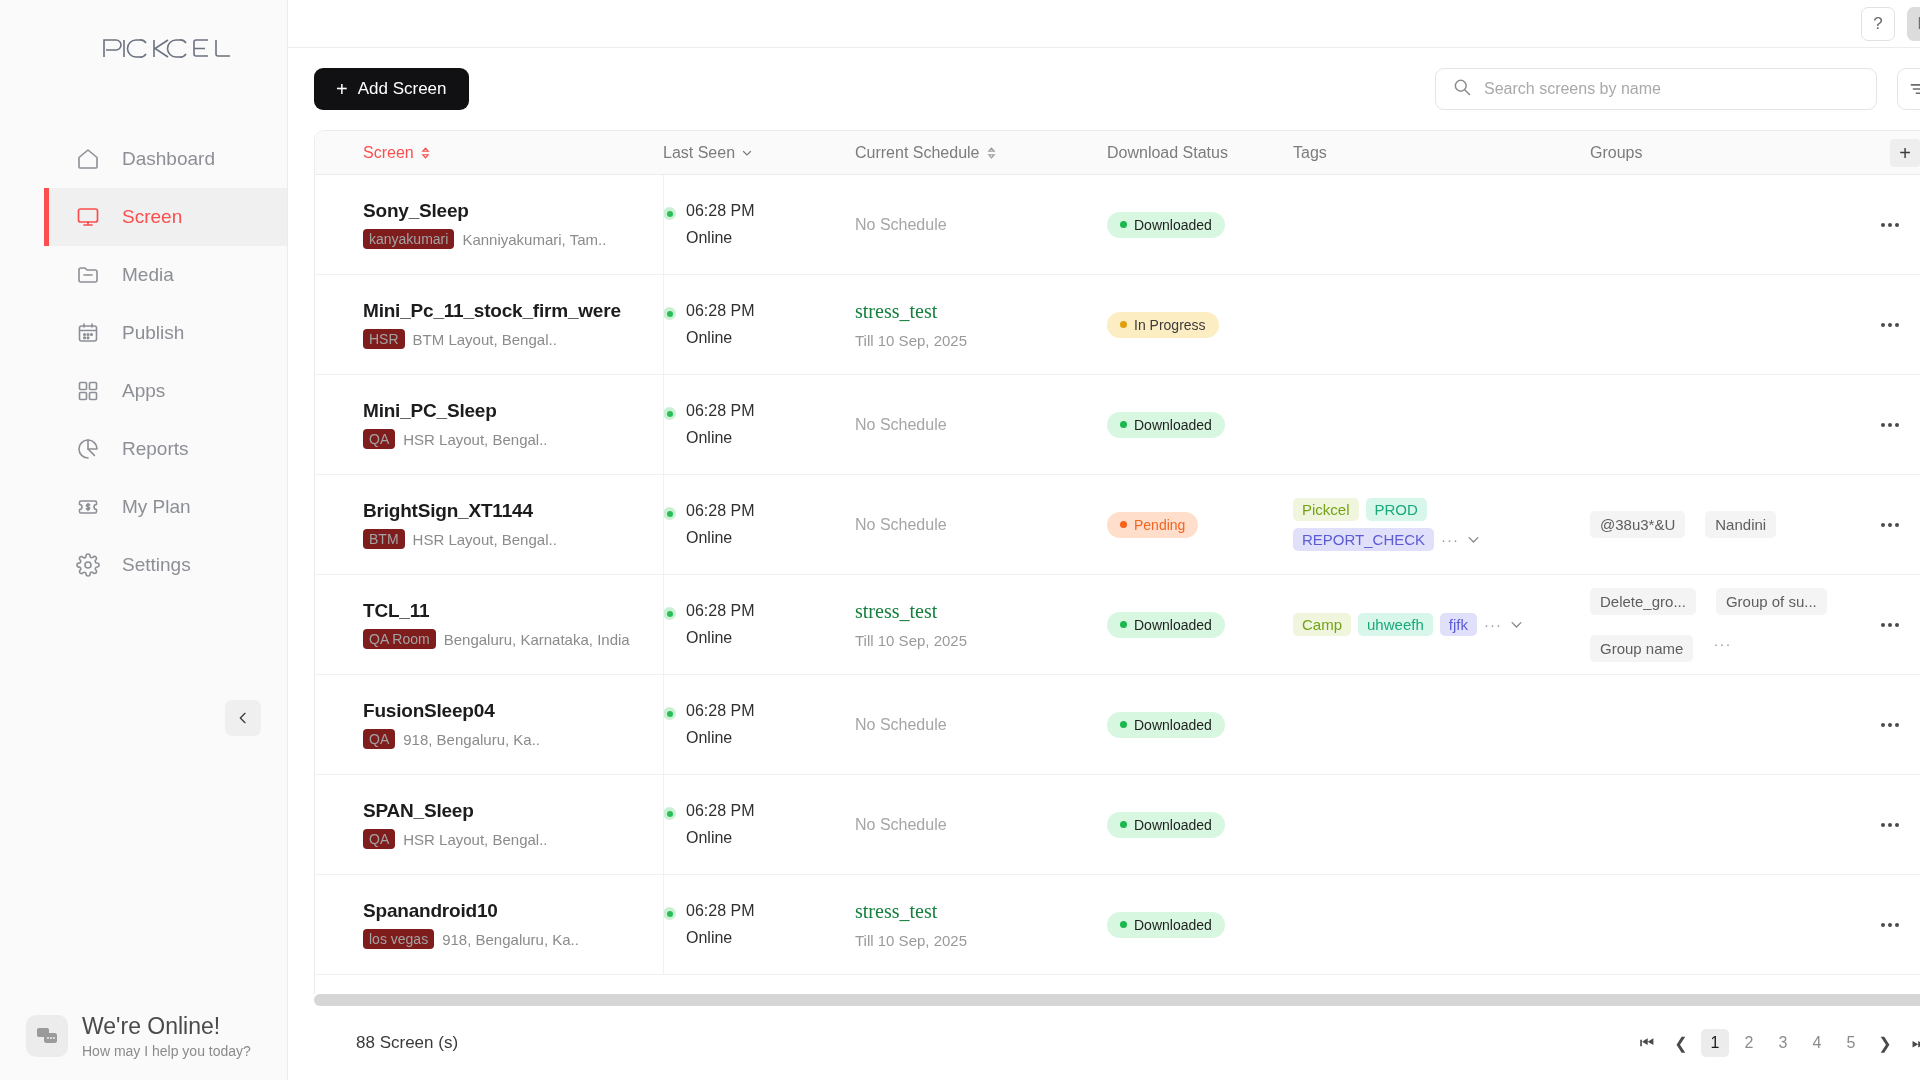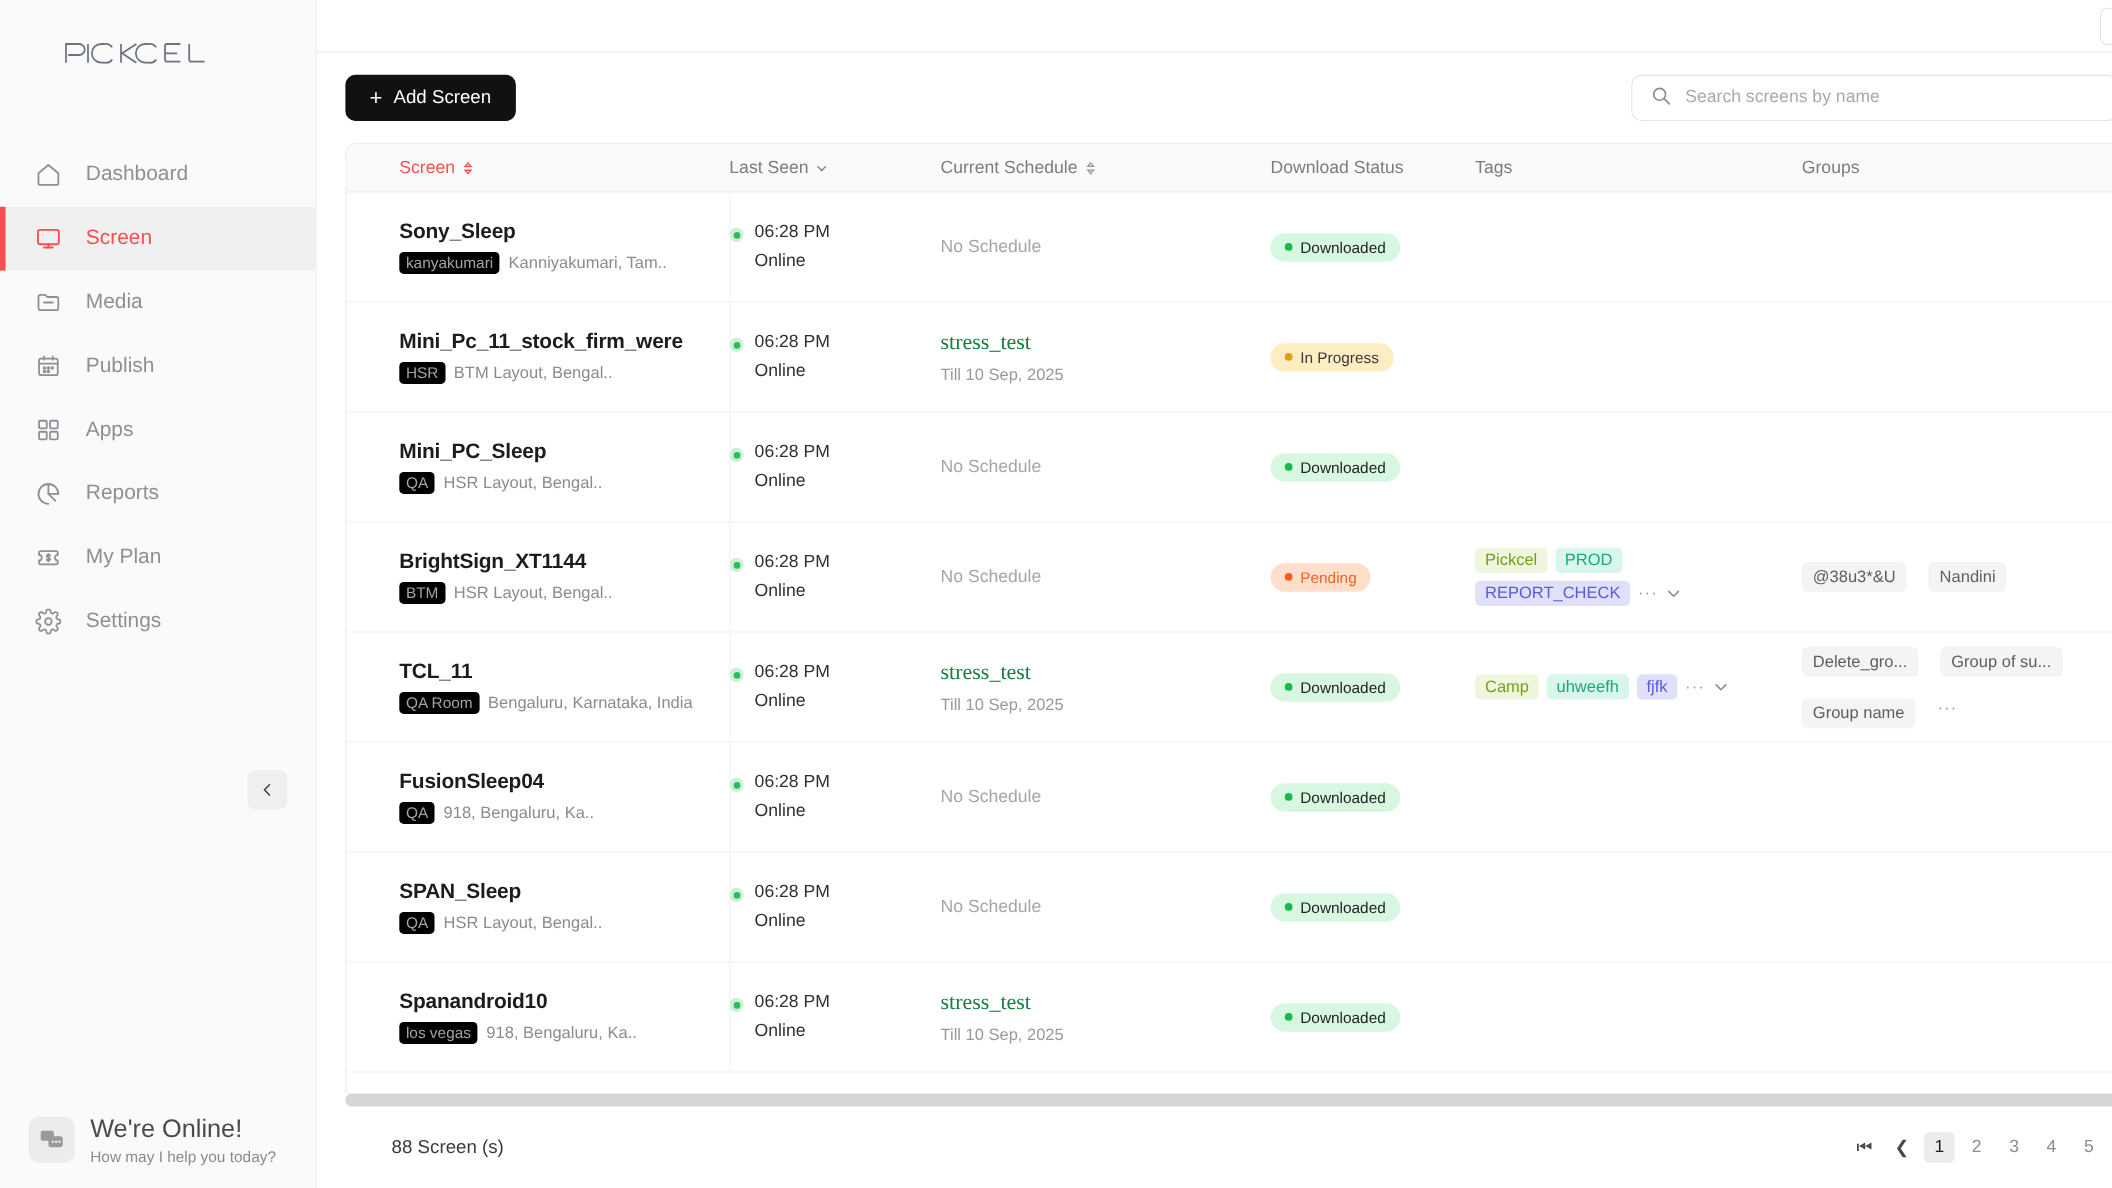--- a/index.html
+++ b/index.html
@@ -11,20 +11,21 @@
   }
   .app { display: flex; width: 1920px; height: 1080px; }
 
   
   .sidebar {
     width: 288px; height: 1080px;
     background: #fafafa;
     border-right: 1px solid #ececec;
     position: relative;
     flex: 0 0 288px;
+    padding-left: 44px;
   }
   .logo-wrap {
     height: 96px; display: flex; align-items: center; padding-left: 58px;
   }
   .logo { display: block; }
   .nav { margin-top: 34px; }
   .nav-item {
     height: 58px; display: flex; align-items: center;
     padding-left: 30px; gap: 20px;
     color: #8d8f96; font-size: 19px; cursor: pointer;
@@ -107,21 +108,21 @@
   }
   .thead {
     height: 44px; background: #fafafa; border-bottom: 1px solid #ececec;
     display: flex; align-items: center; position: relative; flex:0 0 44px;
   }
   .th { font-size: 16px; color: #7c7c7c; display: flex; align-items: center; gap: 6px; }
   .th.screen { color: #fb4e4e; }
   .c-screen { width: 348px; padding-left: 48px; }
   .c-seen   { width: 192px; }
   .c-sched  { width: 252px; }
-  .c-dl     { width: 186px; margin-left: 48px; }
+  .c-dl     { width: 186px; }
   .c-tags   { width: 297px; }
   .c-groups { width: 252px; }
   .c-act    { width: 96px; }
   .add-col {
     position: absolute; right: 18px; top: 8px;
     width: 30px; height: 28px; background: #eeeeee; border-radius: 4px;
     display: flex; align-items: center; justify-content: center;
     font-size: 20px; color: #3b3b3b; cursor: pointer; line-height: 1;
   }
 
@@ -131,21 +132,21 @@
     border-bottom: 1px solid #f1f1f1; position: relative;
   }
   .row::after{
     content:""; position:absolute; left:348px; top:0; bottom:0; width:1px; background:#f1f1f1;
   }
   .cell { display: flex; align-items: center; }
 
   .scr-name { font-size: 19px; color: #1c1c1e; font-weight: 600; letter-spacing:-0.2px; }
   .scr-sub { display: flex; align-items: center; gap: 8px; margin-top: 7px; }
   .scr-chip {
-    background: #000000; color: #a3a3a3; font-size: 14px;
+    background: #7f1d1d; color: #a3a3a3; font-size: 14px;
     padding: 2px 6px; border-radius: 4px; white-space: nowrap;
   }
   .scr-loc { font-size: 15px; color: #8b8b8b; white-space: nowrap; }
 
   .seen-wrap { display: flex; align-items: flex-start; gap: 10px; }
   .dot-on {
     width: 13px; height: 13px; border-radius: 50%;
     background: #ccf0d4; display: flex; align-items: center; justify-content: center;
     margin-top: 5px; flex:0 0 13px;
   }

